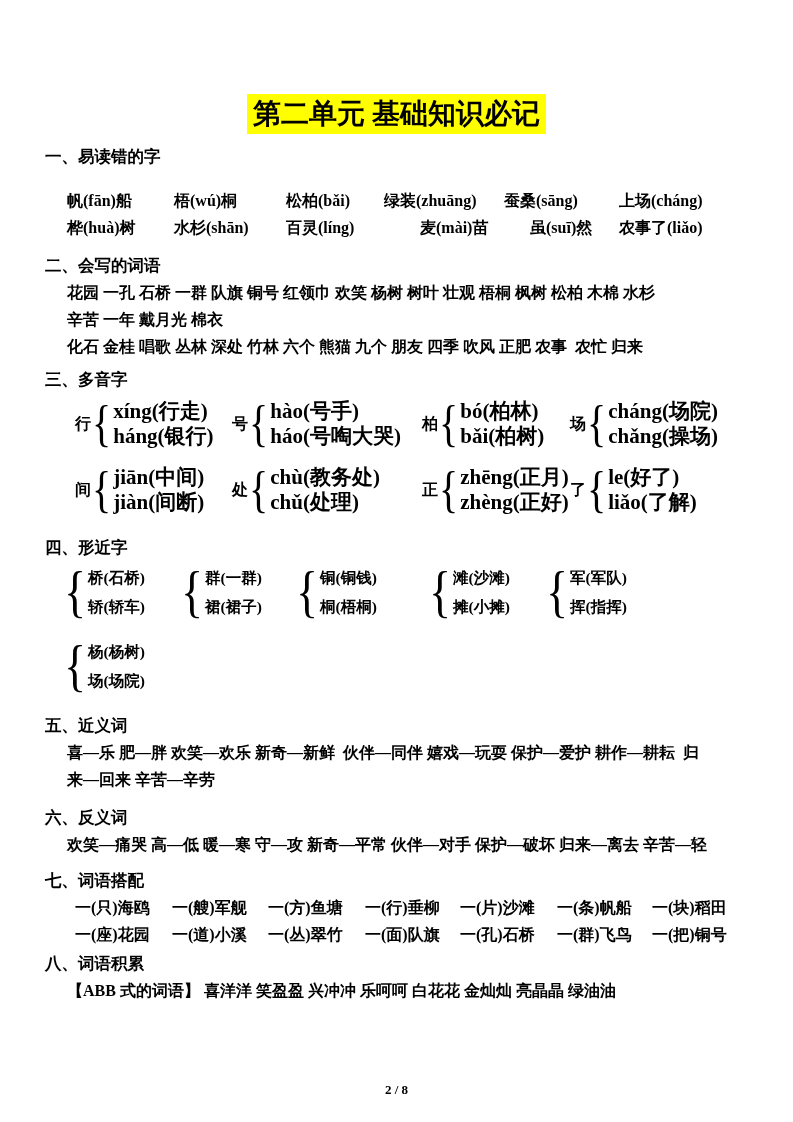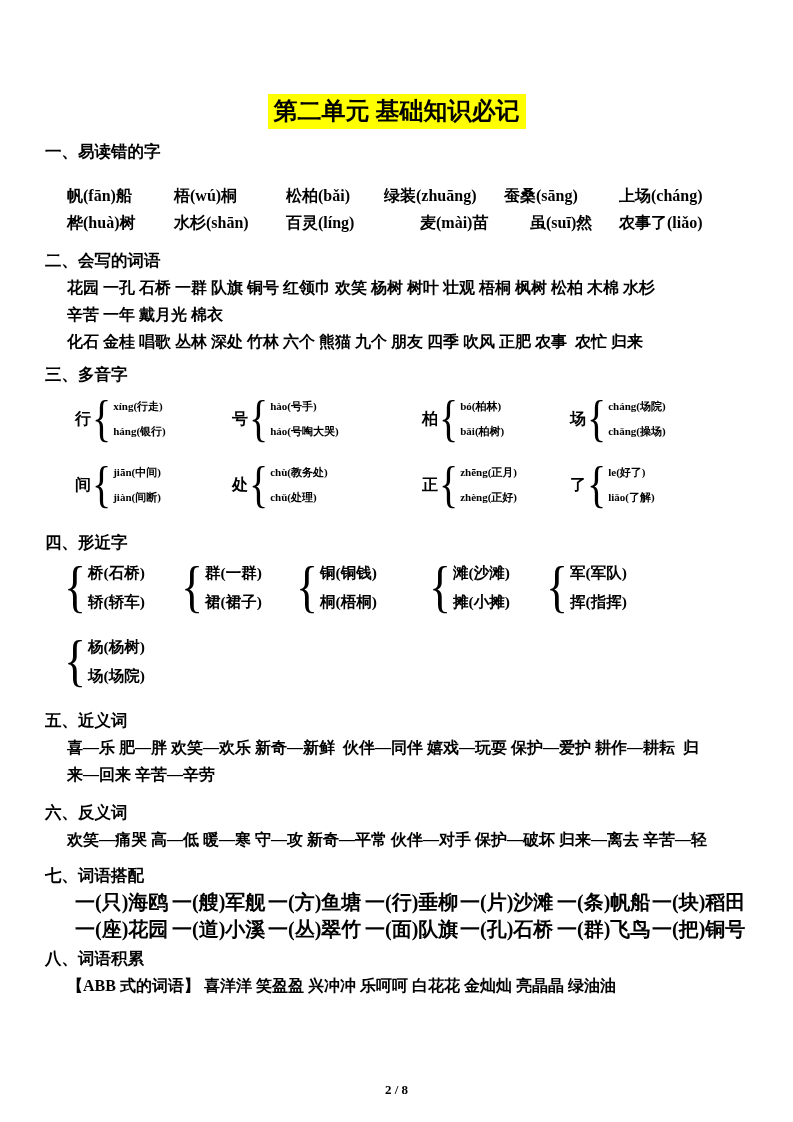--- a/index.html
+++ b/index.html
@@ -6,51 +6,51 @@
   .page{
     width:793px;height:1122px;background:#ffffff;position:relative;
     margin:0 auto;overflow:hidden;color:#000;
     font-family:"Liberation Serif","DejaVu Serif",serif;
     font-weight:bold;
   }
   .content{padding:0 45px;}
   .title-wrap{text-align:center;padding-top:94px;}
   .doc-title{
     display:inline-block;background:#ffff00;color:#000;
-    font-size:24px;font-weight:bold;padding:3px 6px;line-height:1.2;
+    font-size:28px;font-weight:bold;padding:3px 6px;line-height:1.2;
   }
   .sec-h{font-size:16.5px;font-weight:bold;line-height:22px;margin:0;}
   .body-line{font-size:16px;line-height:27px;padding-left:22px;white-space:pre-wrap;}
   
   .char-grid{display:grid;grid-template-columns:107px 112px 98px 120px 115px auto;
     padding-left:22px;font-size:16px;line-height:27px;}
   .char-grid .cell{white-space:nowrap;}
   .nudge-a{padding-left:36px;}
   .nudge-b{padding-left:26px;}
   
   .poly-row{display:flex;align-items:center;padding-left:30px;}
   .poly-group{display:flex;align-items:center;}
   .pg-w0{width:157px;} .pg-w1{width:190px;} .pg-w2{width:148px;}
   .poly-char{font-size:16px;line-height:1;}
   .brace{
     font-family:"Liberation Serif","DejaVu Serif",serif;font-weight:400;
     font-size:40px;line-height:1;transform:scaleY(1.25);
     display:inline-block;margin:0 2px 0 1px;
   }
   .poly-lines{display:flex;flex-direction:column;justify-content:center;}
-  .poly-line{font-size:11px;line-height:25px;white-space:nowrap;}
+  .poly-line{font-size:21px;line-height:25px;white-space:nowrap;}
   
   .sim-row{display:flex;align-items:center;padding-left:18px;}
   .sim-group{display:flex;align-items:center;}
   .sg-w0{width:117px;} .sg-w1{width:115px;} .sg-w2{width:133px;} .sg-w3{width:117px;}
   .sim-line{font-size:15.5px;line-height:29px;white-space:nowrap;}
   .sim-row .brace{font-size:46px;}
   
   .colloc-grid{display:grid;grid-template-columns:97px 96px 97px 95px 97px 95px auto;
-    padding-left:30px;font-size:20px;line-height:27px;}
+    padding-left:30px;font-size:16px;line-height:27px;}
   .colloc-grid .cell{white-space:nowrap;}
   
   .mt-s1h{margin-top:12px;} .mt-s1r{margin-top:19px;}
   .mt-s2h{margin-top:14px;} .mt-s2l{margin-top:2px;}
   .mt-s3h{margin-top:9px;}  .mt-s3r1{margin-top:8px;} .mt-s3r2{margin-top:16px;}
   .mt-s4h{margin-top:22px;} .mt-s4r1{margin-top:4px;} .mt-s4r2{margin-top:16px;}
   .mt-s5h{margin-top:20px;} .mt-s6h{margin-top:14px;}
   .mt-s7h{margin-top:12px;} .mt-s8h{margin-top:5px;}
   .footer{
     position:absolute;left:0;right:0;top:1038px;text-align:center;

